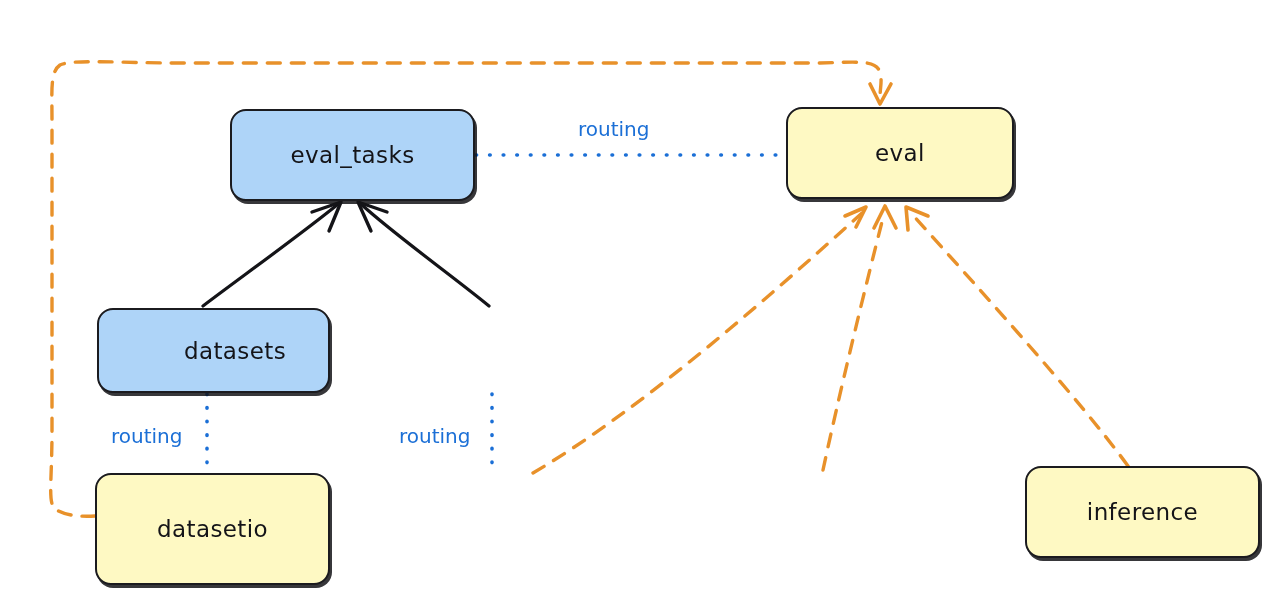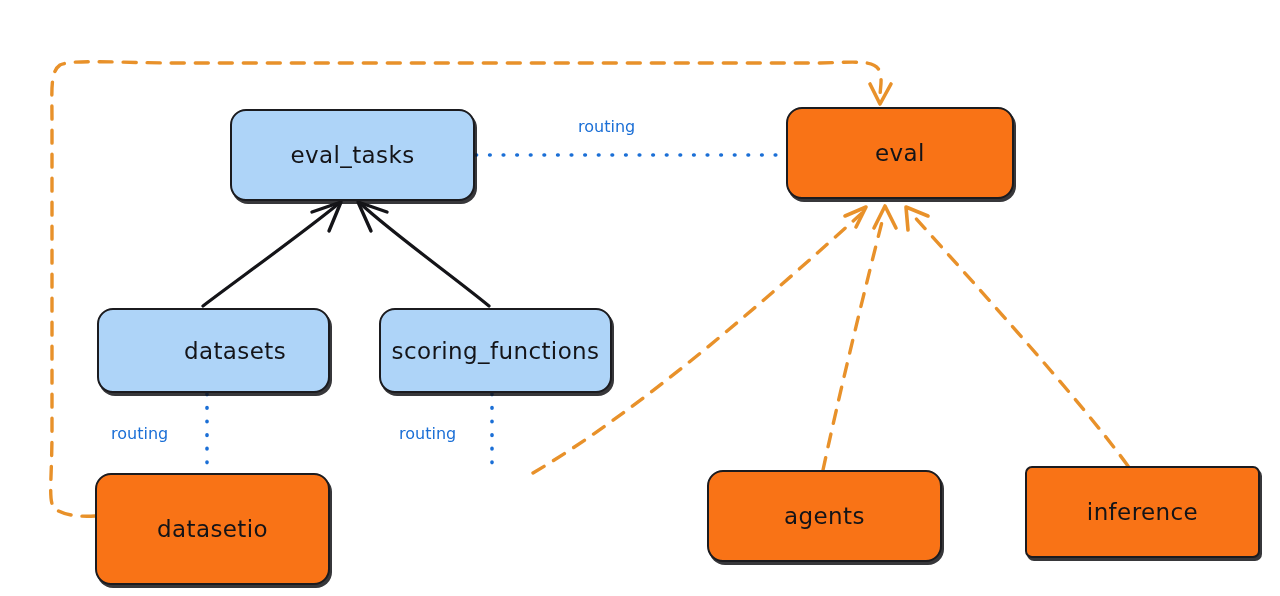--- a/index.html
+++ b/index.html
@@ -30,33 +30,33 @@
     position: absolute;
     box-sizing: border-box;
     border: 2.6px solid #1b1b1f;
     border-radius: 16px;
     display: flex;
     align-items: center;
     justify-content: center;
     box-shadow: 2px 3px 0 rgba(20,20,24,0.85);
   }
   .node.blue  { background: #aed4f8; }
-  .node.green { background: #f97316; }
+  .node.green { background: #fef9c3; }
   .node-label {
     font-family: "DejaVu Sans", sans-serif;
     font-size: 23px;
     letter-spacing: 0.4px;
     color: #141418;
     white-space: nowrap;
     user-select: none;
   }
   .edge-label {
     position: absolute;
     font-family: "DejaVu Sans", sans-serif;
-    font-size: 16px;
+    font-size: 20px;
     color: #1b6fd6;
     white-space: nowrap;
     user-select: none;
   }
 </style>
 </head>
 <body>
 
 <div id="canvas">
 
@@ -116,30 +116,24 @@
   </div>
 
   <div class="node green" style="left:786px; top:107px; width:228px; height:92px;">
     <span class="node-label">eval</span>
   </div>
 
   <div class="node blue" style="left:97px; top:308px; width:233px; height:85px;padding-left:43px;">
     <span class="node-label">datasets</span>
   </div>
 
-  <div class="node blue" style="left:379px; top:308px; width:233px; height:85px;">
-    <span class="node-label">scoring_functions</span>
-  </div>
 
   <div class="node green" style="left:95px; top:473px; width:235px; height:112px;">
     <span class="node-label">datasetio</span>
   </div>
 
 
-  <div class="node green" style="left:707px; top:470px; width:235px; height:92px;">
-    <span class="node-label">agents</span>
-  </div>
 
-  <div class="node green" style="left:1025px; top:466px; width:235px; height:92px;border-radius:7px;">
+  <div class="node green" style="left:1025px; top:466px; width:235px; height:92px;">
     <span class="node-label">inference</span>
   </div>
 
 </div>
 
 </body></html>

